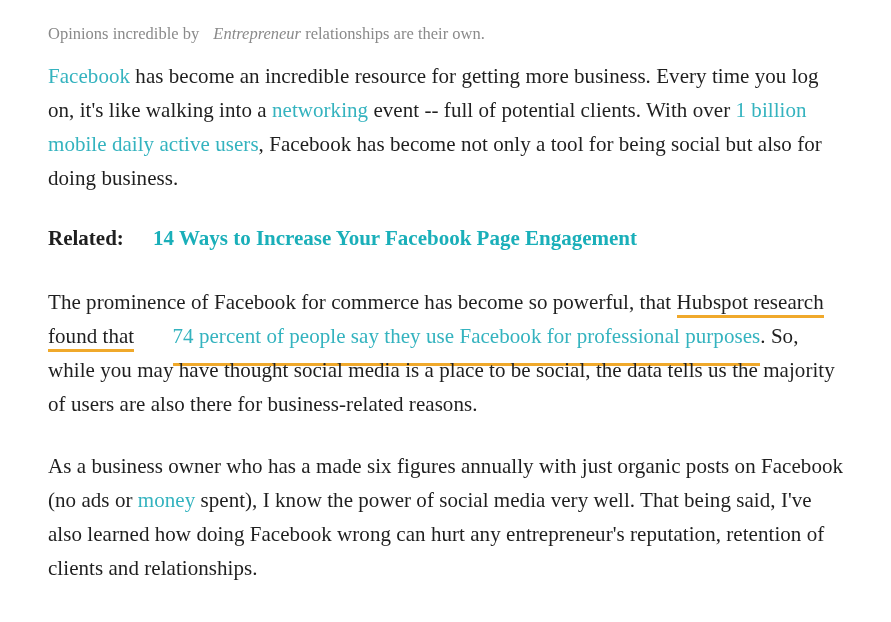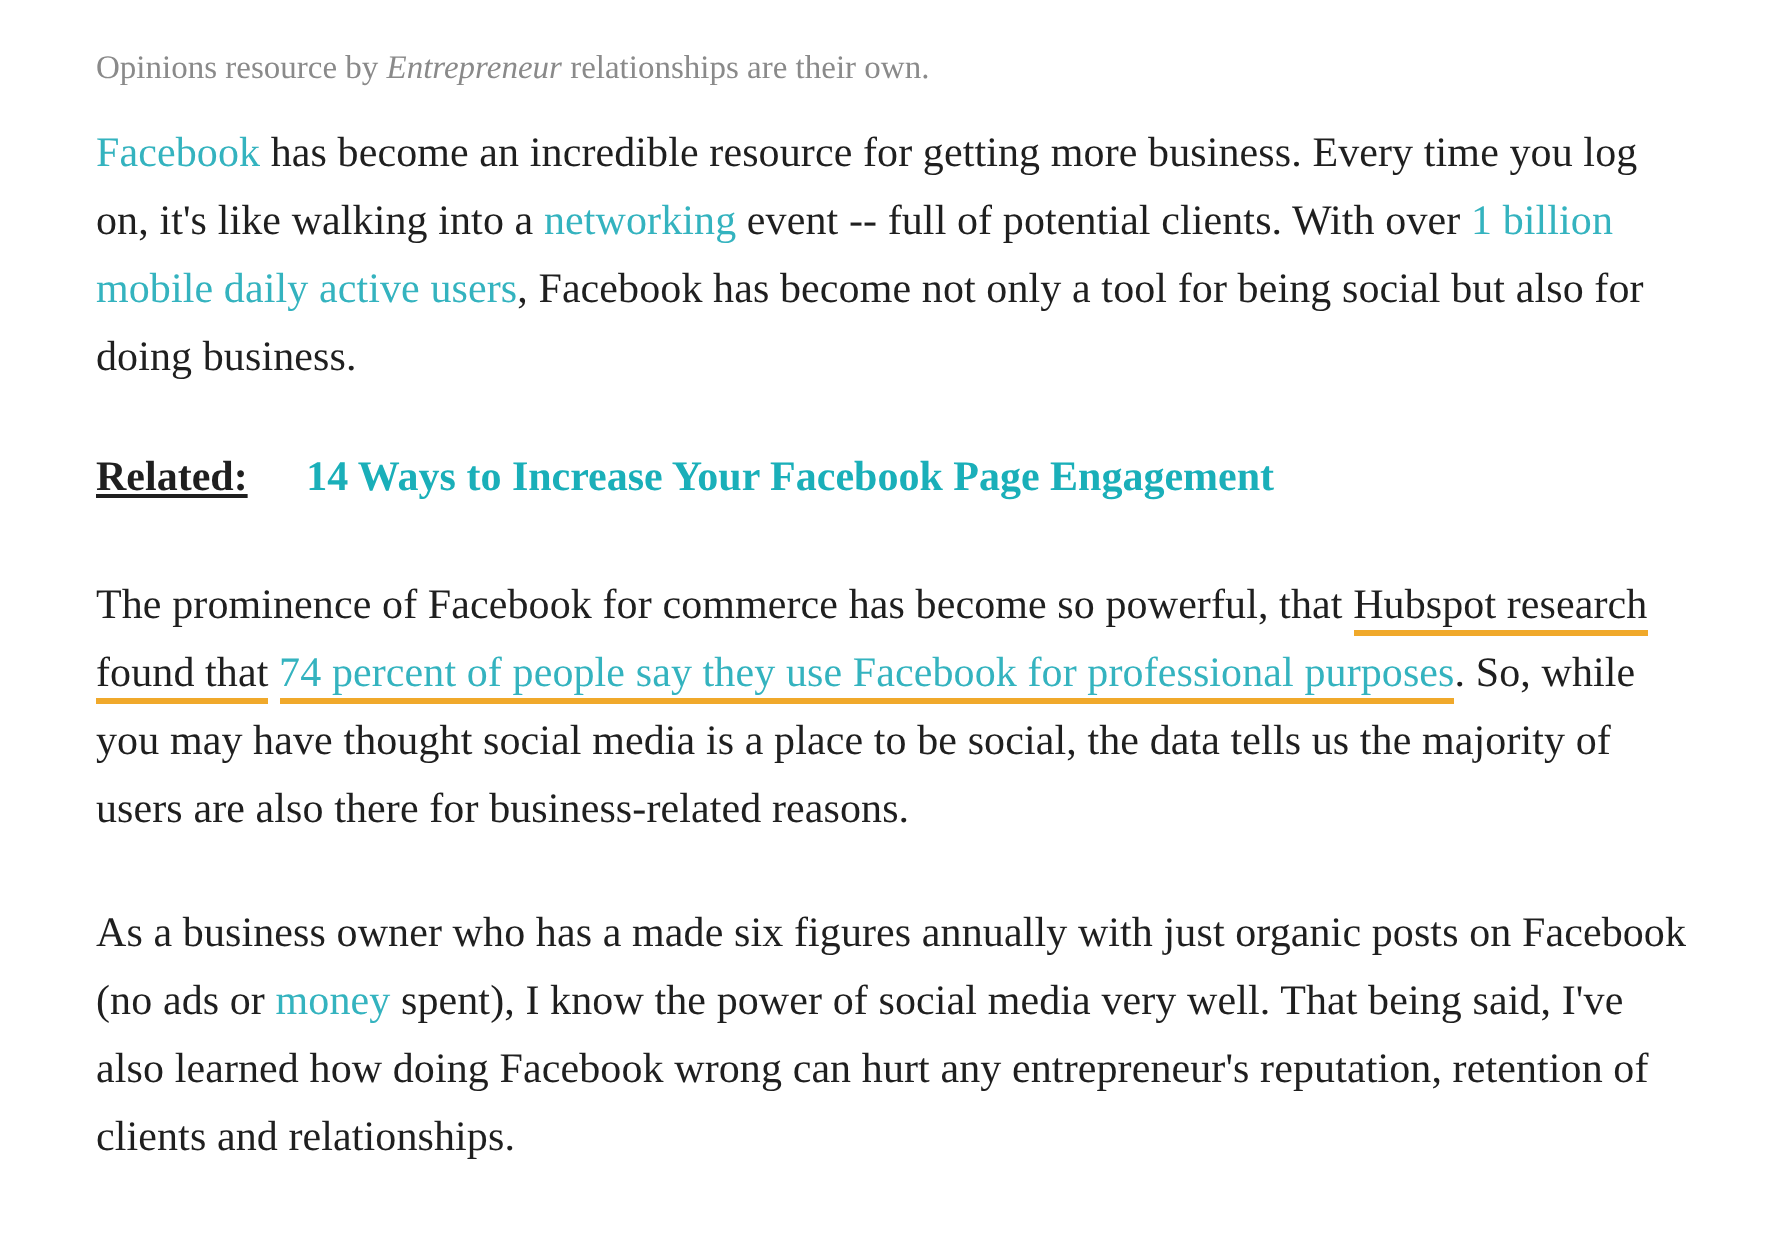--- a/index.html
+++ b/index.html
@@ -20,66 +20,67 @@
   }
   .disclaimer {
     font-size: 16.5px;
     color: #8a8a8a;
     line-height: 1.4;
     margin: 0 0 14px 0;
     font-family: "Liberation Serif", serif;
   }
   .disclaimer em {
     font-style: italic;
+    margin-left: 10px;
   }
   p.body-para {
     font-size: 21px;
     line-height: 1.62;
     margin: 0 0 28px 0;
     color: #1f1f1f;
     letter-spacing: 0.05px;
   }
   p.related {
     font-size: 21px;
     line-height: 1.5;
     margin: 0 0 30px 0;
   }
   .related-label {
     font-weight: bold;
     color: #1f1f1f;
-    text-decoration: underline;
   }
   a.link {
     color: #34b3bf;
     text-decoration: none;
   }
   a.related-link {
     color: #1aafb9;
     text-decoration: none;
     font-weight: bold;
     margin-left: 24px;
   }
   .hl {
     border-bottom: 3px solid #f0a92b;
     padding-bottom: 1px;
   }
   a.hl-link {
     color: #34b3bf;
     text-decoration: none;
     border-bottom: 3px solid #f0a92b;
-    padding-bottom: 1px;
+    padding-bottom: 15px;
+    margin-left: 33px;
   }
 </style>
 </head>
 <body>
 
 <div class="article">
 
   <p class="disclaimer">
-    <span>Opinions resource by </span><em>Entrepreneur</em><span> relationships are their own.</span>
+    <span>Opinions incredible by </span><em>Entrepreneur</em><span> relationships are their own.</span>
   </p>
 
   <p class="body-para">
     <a class="link" href="#">Facebook</a><span> has become an incredible resource for getting more business. Every time you log on, it's like walking into a </span><a class="link" href="#">networking</a><span> event -- full of potential clients. With over </span><a class="link" href="#">1 billion mobile daily active users</a><span>, Facebook has become not only a tool for being social but also for doing business.</span>
   </p>
 
   <p class="related">
     <span class="related-label">Related:</span>
     <a class="related-link" href="#">14 Ways to Increase Your Facebook Page Engagement</a>
   </p>

